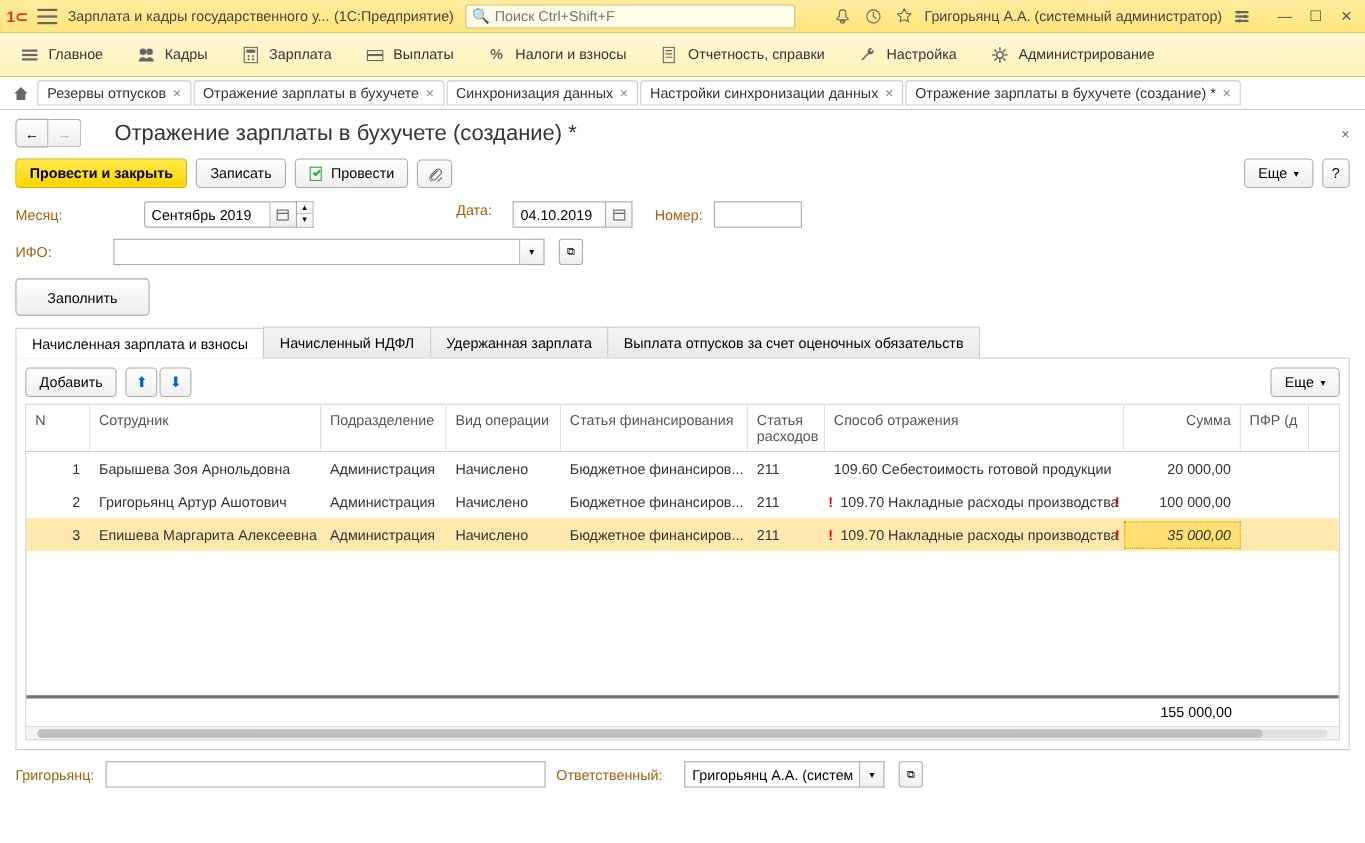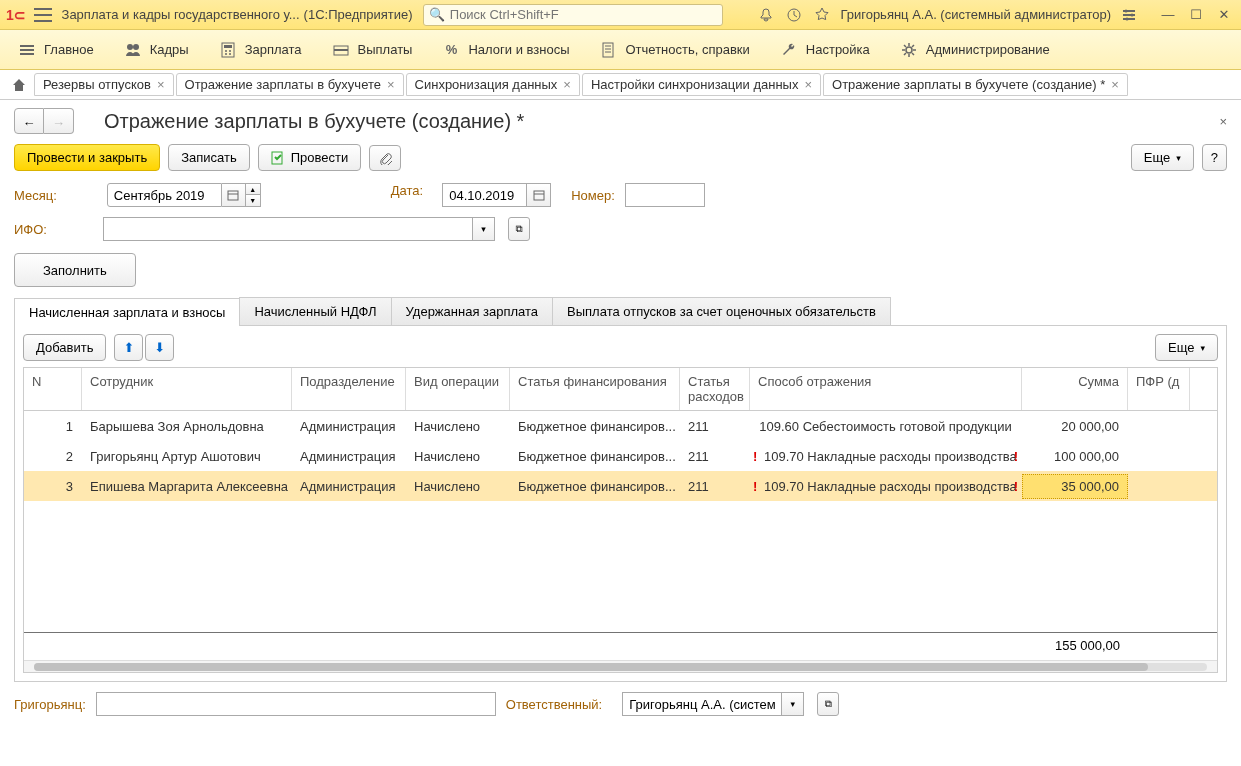--- a/index.html
+++ b/index.html
@@ -36,21 +36,21 @@
 .arrow-btn { width: 30px; height: 26px; border: 1px solid #aaa; background: linear-gradient(#fff,#eee); display: flex; align-items: center; justify-content: center; cursor: pointer; }
 .arrow-btn:first-child { border-radius: 4px 0 0 4px; }
 .arrow-btn:last-child { border-radius: 0 4px 4px 0; border-left: none; }
 .arrow-btn.disabled { color: #bbb; }
 .doc-title { font-size: 20px; color: #333; }
 .doc-close { margin-left: auto; color: #666; cursor: pointer; }
 
 
 .action-row { display: flex; gap: 8px; margin-bottom: 12px; align-items: center; }
 .btn { border: 1px solid #aaa; background: linear-gradient(#fff,#eee); padding: 5px 12px; border-radius: 4px; cursor: pointer; display: flex; align-items: center; gap: 6px; }
-.btn-yellow { background: linear-gradient(#ffe94a,#ffd400); border: 1px solid #d9b200; font-weight: normal; align-items: flex-end; }
+.btn-yellow { background: linear-gradient(#ffe94a,#ffd400); border: 1px solid #d9b200; font-weight: bold; align-items: flex-end; }
 .btn-sq { padding: 5px 8px; }
 .more-right { margin-left: auto; display: flex; gap: 8px; }
 
 
 .form-row { display: flex; align-items: center; gap: 10px; margin-bottom: 10px; }
 .fld-label { color: #a16207; }
 .fld-input { border: 1px solid #aaa; padding: 3px 6px; height: 24px; background: #fff; }
 .month-fld { display: flex; }
 .month-fld .fld-input { width: 115px; border-radius: 3px 0 0 3px; }
 .cal-btn { width: 24px; height: 24px; border: 1px solid #aaa; border-left: none; background: linear-gradient(#fff,#eee); display: flex; align-items: center; justify-content: center; cursor: pointer; }
@@ -81,33 +81,33 @@
 
 .table-wrapper { border: 1px solid #ccc; height: 306px; position: relative; display: flex; flex-direction: column; }
 .table-header { display: flex; background: #fff; border-bottom: 1px solid #ccc; }
 .th { border-right: 1px solid #ddd; padding: 6px 8px; color: #555; display: flex; align-items: flex-start; }
 .col-n { width: 58px; }
 .col-emp { width: 210px; }
 .col-dept { width: 114px; }
 .col-op { width: 104px; }
 .col-fin { width: 170px; }
 .col-exp { width: 70px; }
-.col-refl { width: 272px; text-align: center; }
+.col-refl { width: 272px; }
 .col-sum { width: 106px; text-align: right; justify-content: flex-end; }
 .col-pfr { width: 62px; }
 .table-body { flex: 1; overflow: hidden; position: relative; }
 .tr { display: flex; height: 30px; align-items: center; }
 .tr:nth-child(1), .tr:nth-child(2) { background: #fff; }
 .tr.selected { background: #ffe8b0; }
 .td { border-right: 1px solid transparent; padding: 4px 8px; color: #333; overflow: hidden; white-space: nowrap; }
 .td.right { text-align: right; }
 .td.has-warn { position: relative; padding-left: 14px; }
 .warn-mark { color: #d00; font-weight: bold; position: absolute; left: 3px; }
-.sum-cell-sel { background: #ffe070; border: 1px dotted #cc9900; }
-.table-footer { height: 28px; border-top: 1px solid #737373; display: flex; background: #fff; }
+.sum-cell-sel { background: #ffe070; border: 1px dotted #cc9900; font-style: italic; }
+.table-footer { height: 28px; border-top: 3px solid #737373; display: flex; background: #fff; }
 .tf { padding: 5px 8px; }
 .tf-sum { margin-left: 998px; width: 106px; text-align: right; }
 .h-scroll { height: 12px; background: #f4f4f4; border-top: 1px solid #ddd; display: flex; align-items: center; padding: 0 10px; }
 .h-scroll-track { flex: 1; height: 8px; background: #e0e0e0; border-radius: 4px; position: relative; }
 .h-scroll-thumb { position: absolute; left: 0; width: 95%; height: 8px; background: #c0c0c0; border-radius: 4px; }
 
 
 .bottom-row { display: flex; align-items: center; gap: 10px; margin-top: 10px; }
 .comment-in { width: 400px; }
 .resp-grp { display: flex; margin-left: 10px; }
@@ -311,21 +311,21 @@
       <div class="btn">
         <span>Еще</span>
         <span style="font-size:9px;">▾</span>
       </div>
       <div class="btn btn-sq">?</div>
     </div>
   </div>
 
   <div class="form-row">
     <span class="fld-label">Месяц:</span>
-    <div class="month-fld" style="margin-left:40px;">
+    <div class="month-fld" style="margin-left:64px;">
       <input class="fld-input" value="Сентябрь 2019" style="">
       <div class="cal-btn">
           <svg width="12" height="12">
             <rect x="1" y="2" width="10" height="9" fill="none" stroke="#666"></rect>
             <line x1="1" y1="5" x2="11" y2="5" stroke="#666"></line>
           </svg>
         </div>
       <div class="spin">
         <div>▲</div>
         <div>▼</div>

